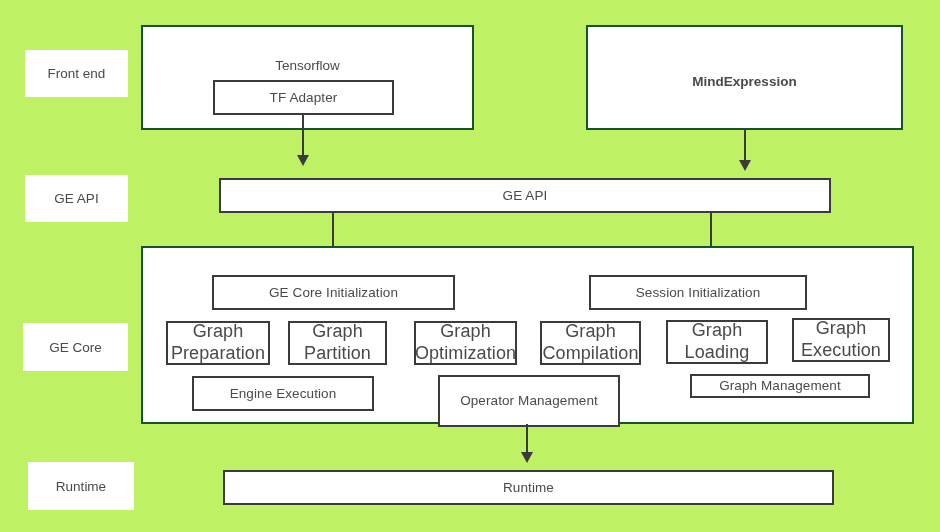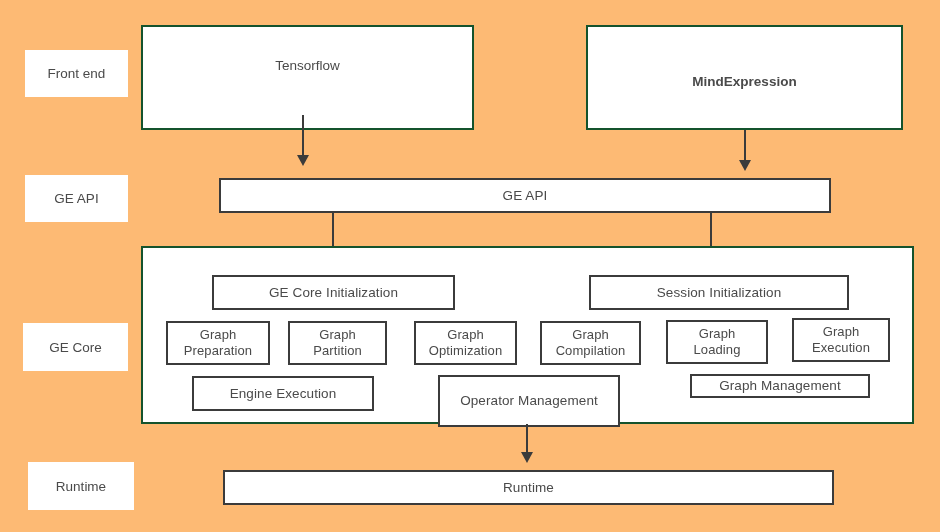--- a/index.html
+++ b/index.html
@@ -5,21 +5,21 @@
 <style>
   html, body {
     margin: 0;
     padding: 0;
     background: #000000;
   }
   #canvas {
     position: relative;
     width: 940px;
     height: 532px;
-    background: #fdba74;
+    background: #bef264;
     overflow: hidden;
     font-family: "Liberation Sans", "DejaVu Sans", sans-serif;
   }
   .box {
     position: absolute;
     box-sizing: border-box;
     background: #ffffff;
     border: 2px solid #3b3b3b;
     color: #4a4a4a;
     display: flex;
@@ -50,21 +50,21 @@
   }
   .container-title {
     position: absolute;
     left: 0;
     right: 0;
     text-align: center;
     color: #4a4a4a;
     font-size: 13.5px;
   }
   .f13 { font-size: 13.5px; }
-  .f125 { font-size: 13px; }
+  .f125 { font-size: 18px; }
   .two-line { line-height: 1.2; }
 
   
   .conn {
     position: absolute;
     background: #3b3b3b;
   }
   .conn-v {
     width: 2px;
   }
@@ -95,20 +95,23 @@
   </div>
 
   <div class="plate" style="left:28px; top:462px; width:106px; height:48px;">
     <span>Runtime</span>
   </div>
 
   <div class="container-box" style="left:141px; top:25px; width:333px; height:105px;">
     <div class="container-title" style="top:31px;">Tensorflow</div>
   </div>
 
+  <div class="box f13" style="left:213px; top:80px; width:181px; height:35px;">
+    <span>TF Adapter</span>
+  </div>
 
   <div class="container-box" style="left:586px; top:25px; width:317px; height:105px;">
     <div class="container-title" style="top:47px;font-weight:bold;">MindExpression</div>
   </div>
 
   <div class="conn conn-v" style="left:302px; top:115px; height:42px;"></div>
   <div class="arrowhead" style="left:297px; top:155px;"></div>
 
   <div class="conn conn-v" style="left:744px; top:130px; height:32px;"></div>
   <div class="arrowhead" style="left:739px; top:160px;"></div>
@@ -122,21 +125,21 @@
 
   <div class="conn conn-v" style="left:710px; top:213px; height:50px;"></div>
   <div class="arrowhead" style="left:705px; top:261px;"></div>
 
   <div class="container-box" style="left:141px; top:246px; width:773px; height:178px;"></div>
 
   <div class="box f13" style="left:212px; top:275px; width:243px; height:35px;">
     <span>GE Core Initialization</span>
   </div>
 
-  <div class="box f13" style="left:589px; top:275px; width:260px; height:35px;">
+  <div class="box f13" style="left:589px; top:275px; width:218px; height:35px;">
     <span>Session Initialization</span>
   </div>
 
   <div class="box f125 two-line" style="left:166px; top:321px; width:104px; height:44px; flex-direction:column;">
     <span>Graph</span>
     <span>Preparation</span>
   </div>
 
   <div class="box f125 two-line" style="left:288px; top:321px; width:99px; height:44px; flex-direction:column;">
     <span>Graph</span>

